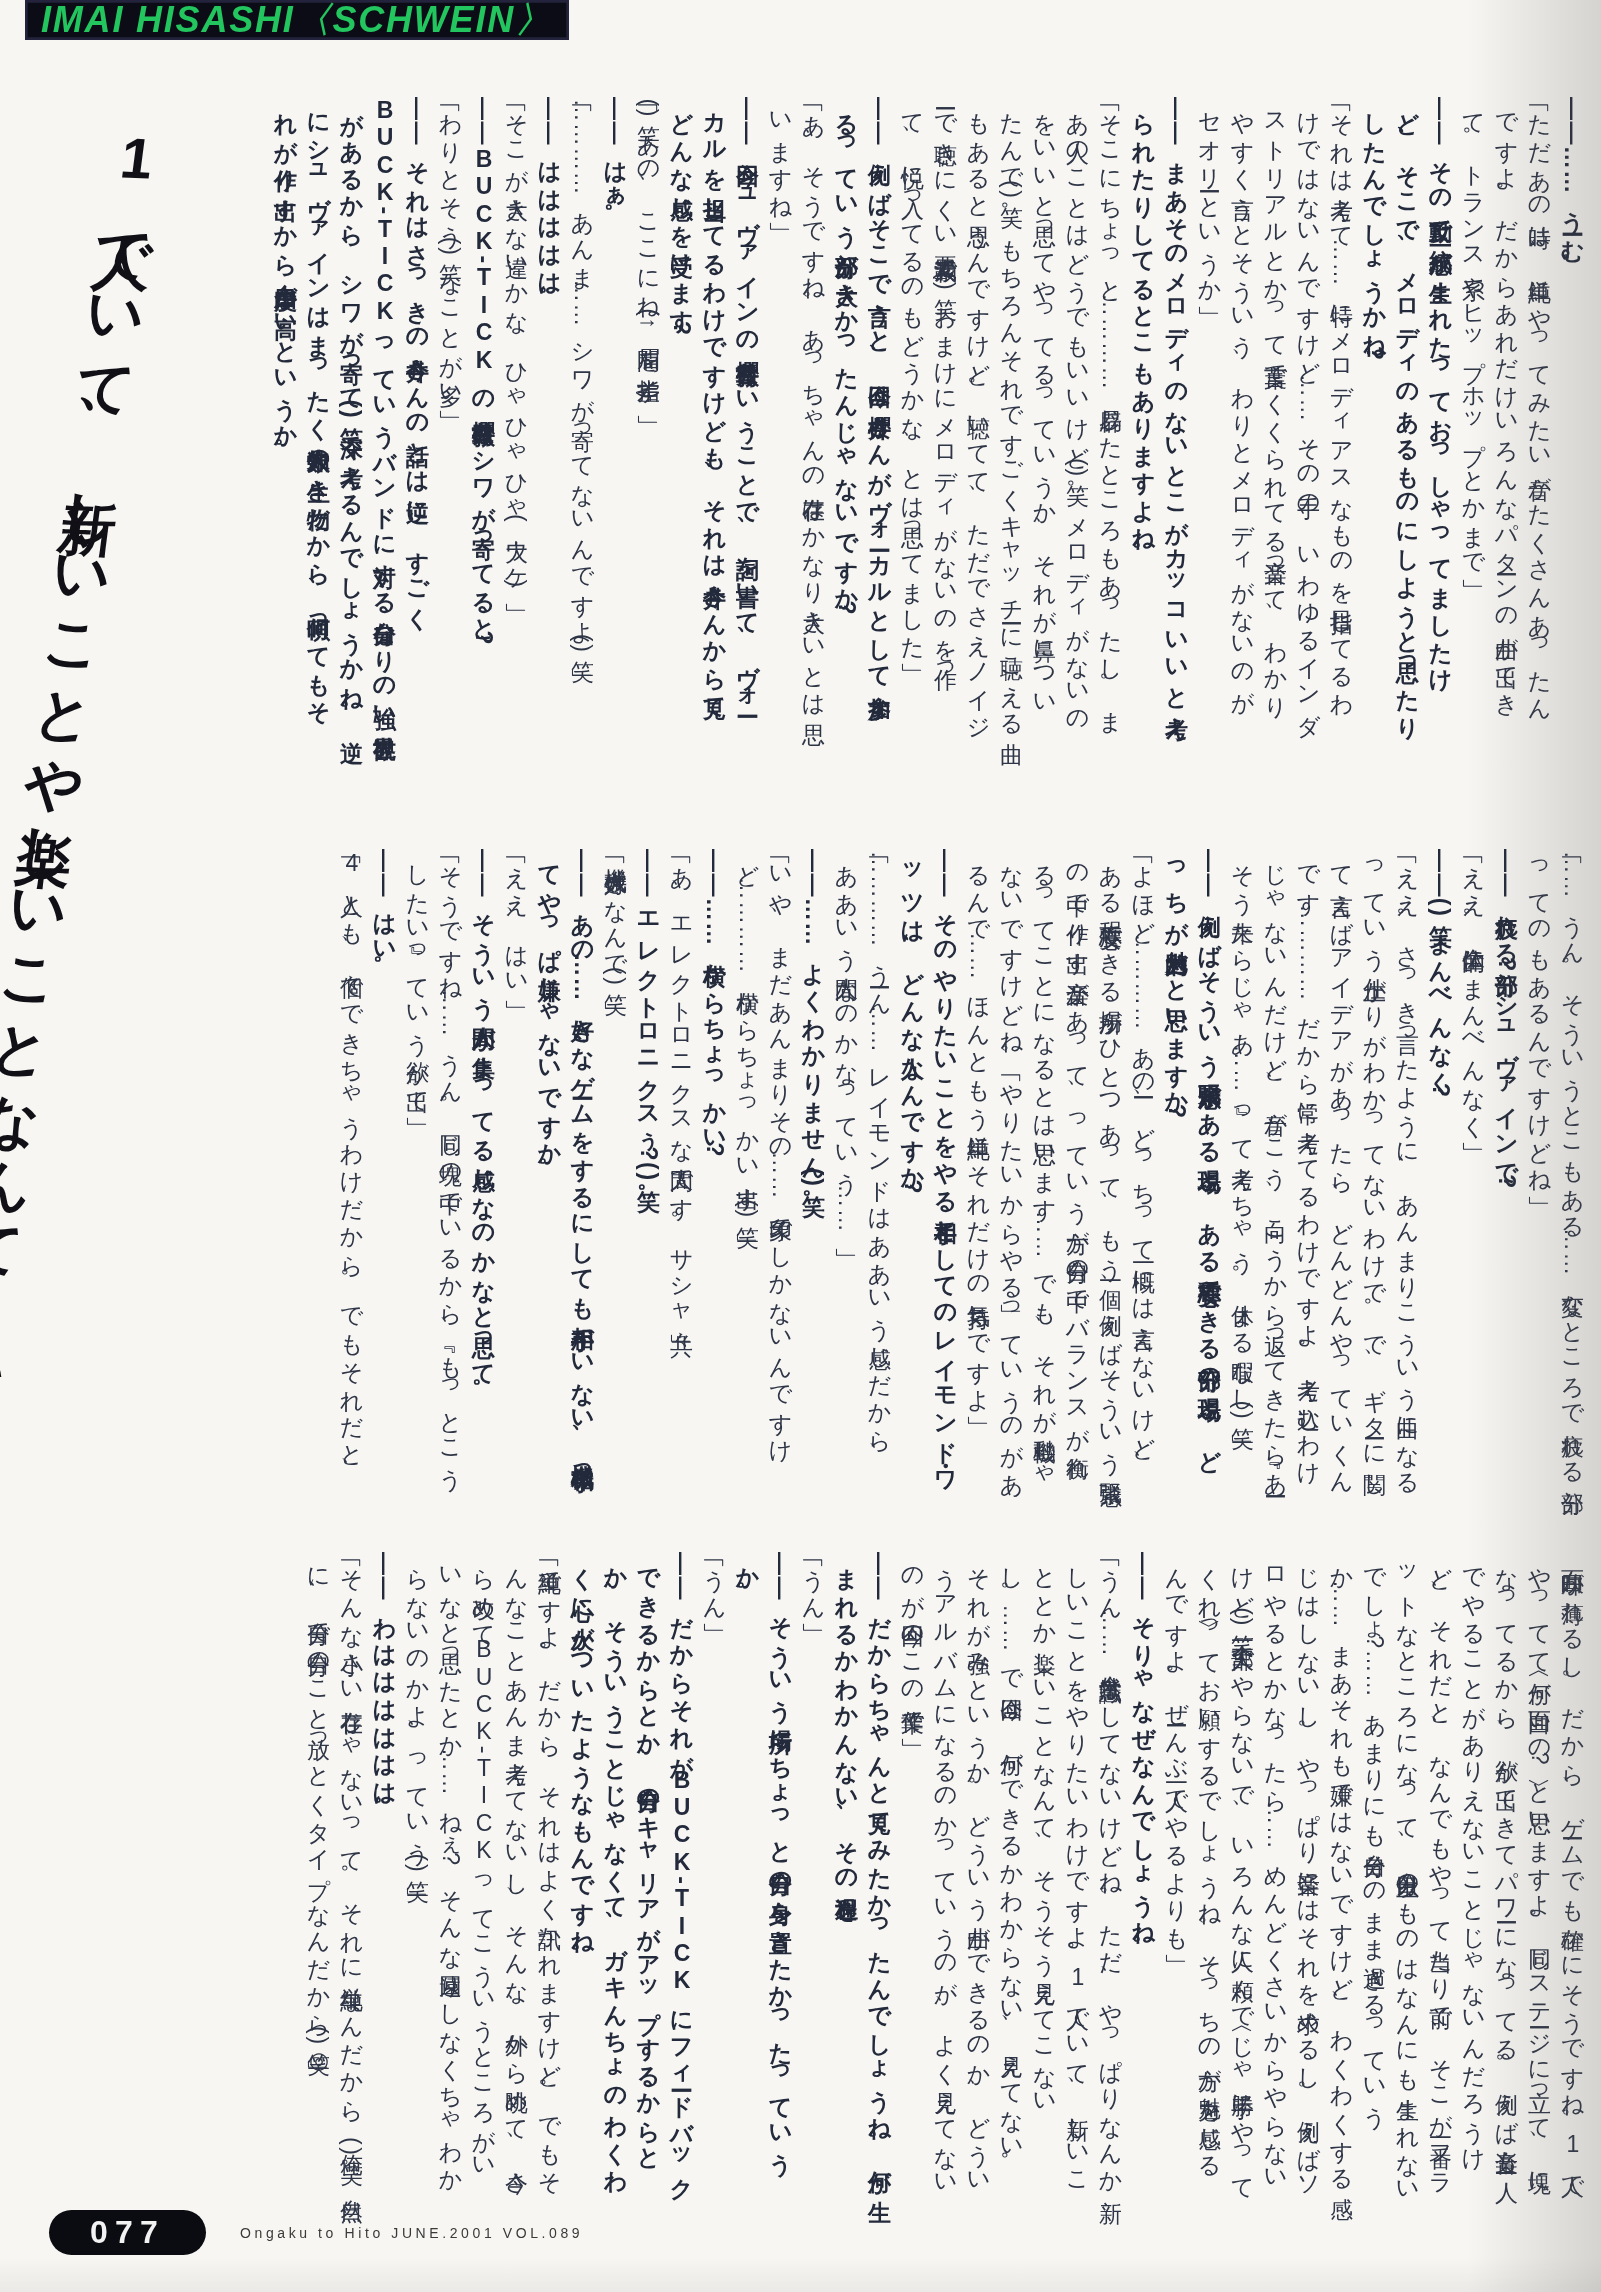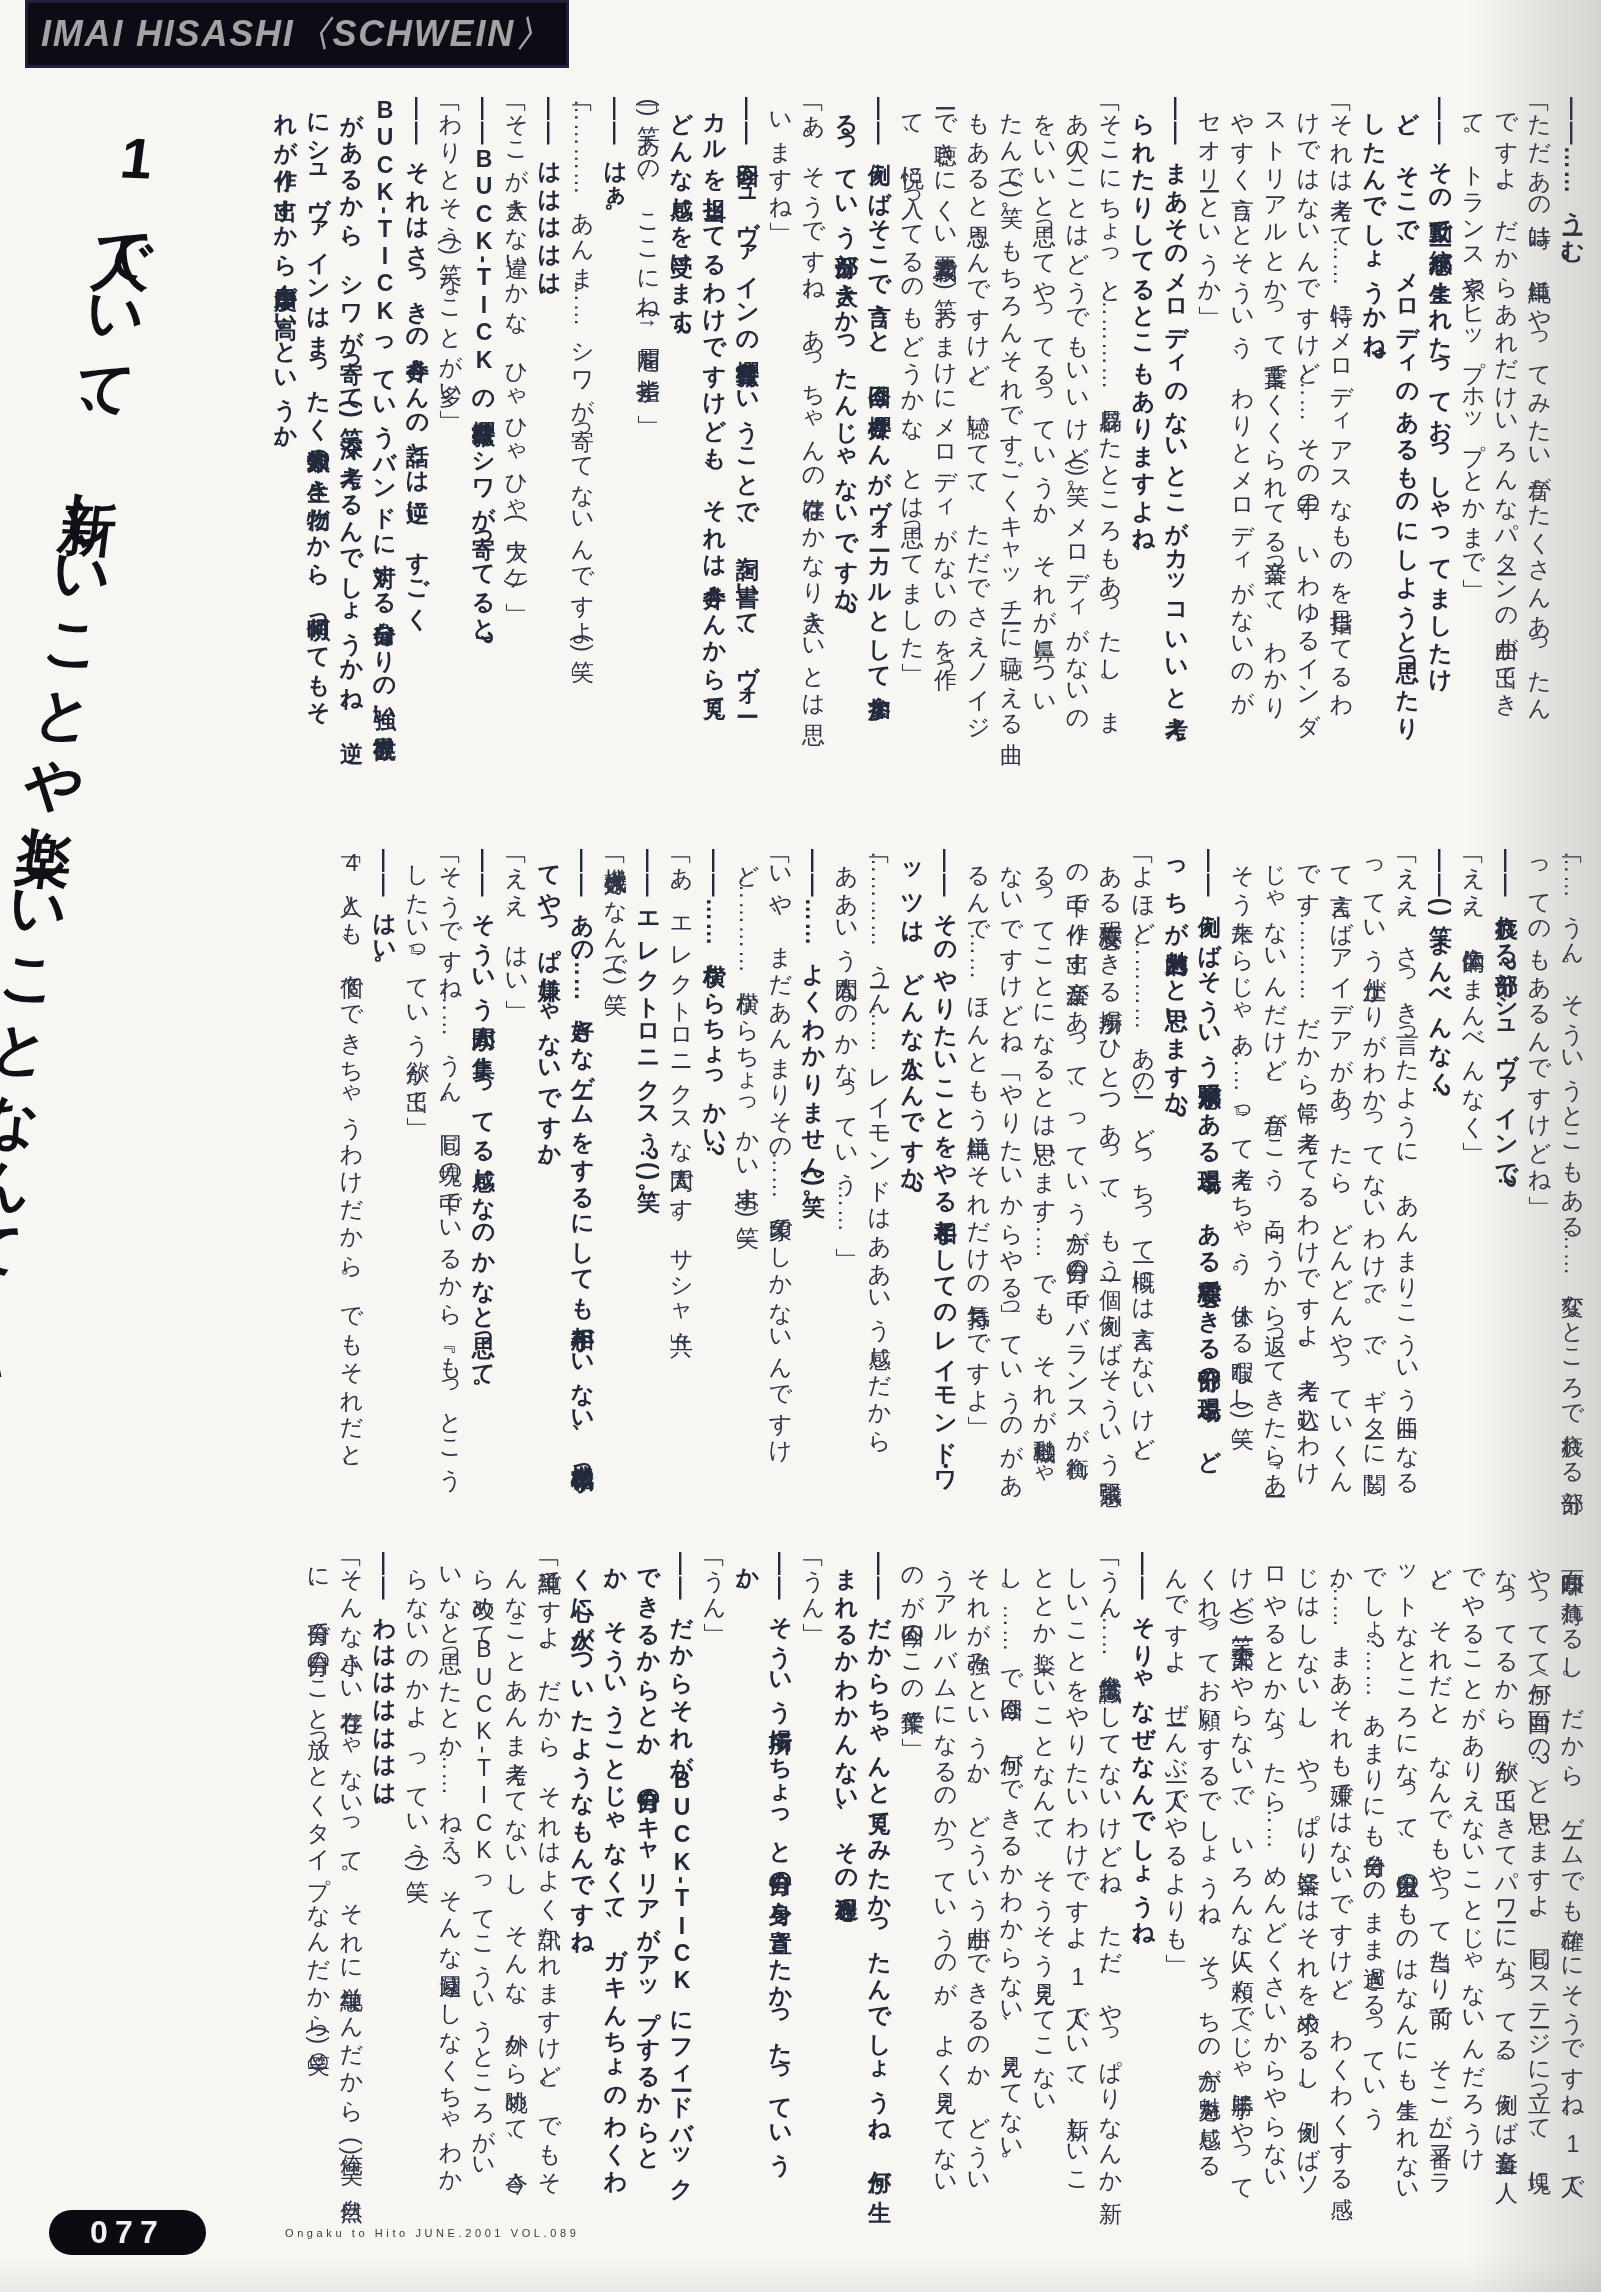--- a/index.html
+++ b/index.html
@@ -10,22 +10,22 @@
   }
   
   .scan-shade{position:absolute;top:0;right:0;width:134px;height:2293px;
     background:linear-gradient(to right,rgba(0,0,0,0),rgba(90,88,84,0.22));
     pointer-events:none;}
   .scan-shade-bottom{position:absolute;left:0;bottom:0;width:1601px;height:36px;
     background:linear-gradient(to bottom,rgba(0,0,0,0),rgba(80,78,74,0.08));
     pointer-events:none;}
 
   .header-tag{
-    position:absolute;left:25px;top:0;height:68px;min-width:405px;
-    background:#0c0c16;color:#a3a3a3;
+    position:absolute;left:25px;top:0;height:40px;min-width:405px;
+    background:#0c0c16;color:#22c55e;
     display:flex;align-items:center;justify-content:center;
     font-size:36px;font-weight:bold;font-style:italic;letter-spacing:1.8px;
     box-shadow:inset 0 0 0 2.7px #23233d;
     box-sizing:border-box;padding:0 16px;
   }
 
   .headline{
     position:absolute;left:91px;top:124px;height:2087px;
     writing-mode:vertical-rl;text-orientation:upright;
     font-size:57px;line-height:99px;font-weight:900;color:#101016;
@@ -44,21 +44,21 @@
   .col-block p{margin:0;padding:0;}
   .col-block p.q{font-weight:700;color:#232a3b;}
   .upright{text-orientation:upright;}
 
   .footer{position:absolute;left:49px;top:2210px;display:flex;align-items:center;}
   .page-pill{
     width:157px;height:45px;border-radius:23px;background:#0b0b12;color:#f2f2f2;
     display:flex;align-items:center;justify-content:center;
     font-size:32px;font-weight:bold;letter-spacing:7.2px;
   }
-  .issue-line{margin-left:79px;font-size:11px;letter-spacing:3.6px;color:#3a3a3a;}
+  .issue-line{margin-left:34px;font-size:14px;letter-spacing:3.6px;color:#3a3a3a;}
 </style>
 </head>
 <body>
 
 <div class="header-tag">IMAI HISASHI〈SCHWEIN〉</div>
 
 <div class="headline">1人でいて、新しいことや楽しいことなんて、そうそう見えてこないだろうし</div>
 
 <div class="col-block" id="section-0" style="left:296px;top:97px;width:1293px;height:632px;">
     <p class="q">——……うーむ。</p>

